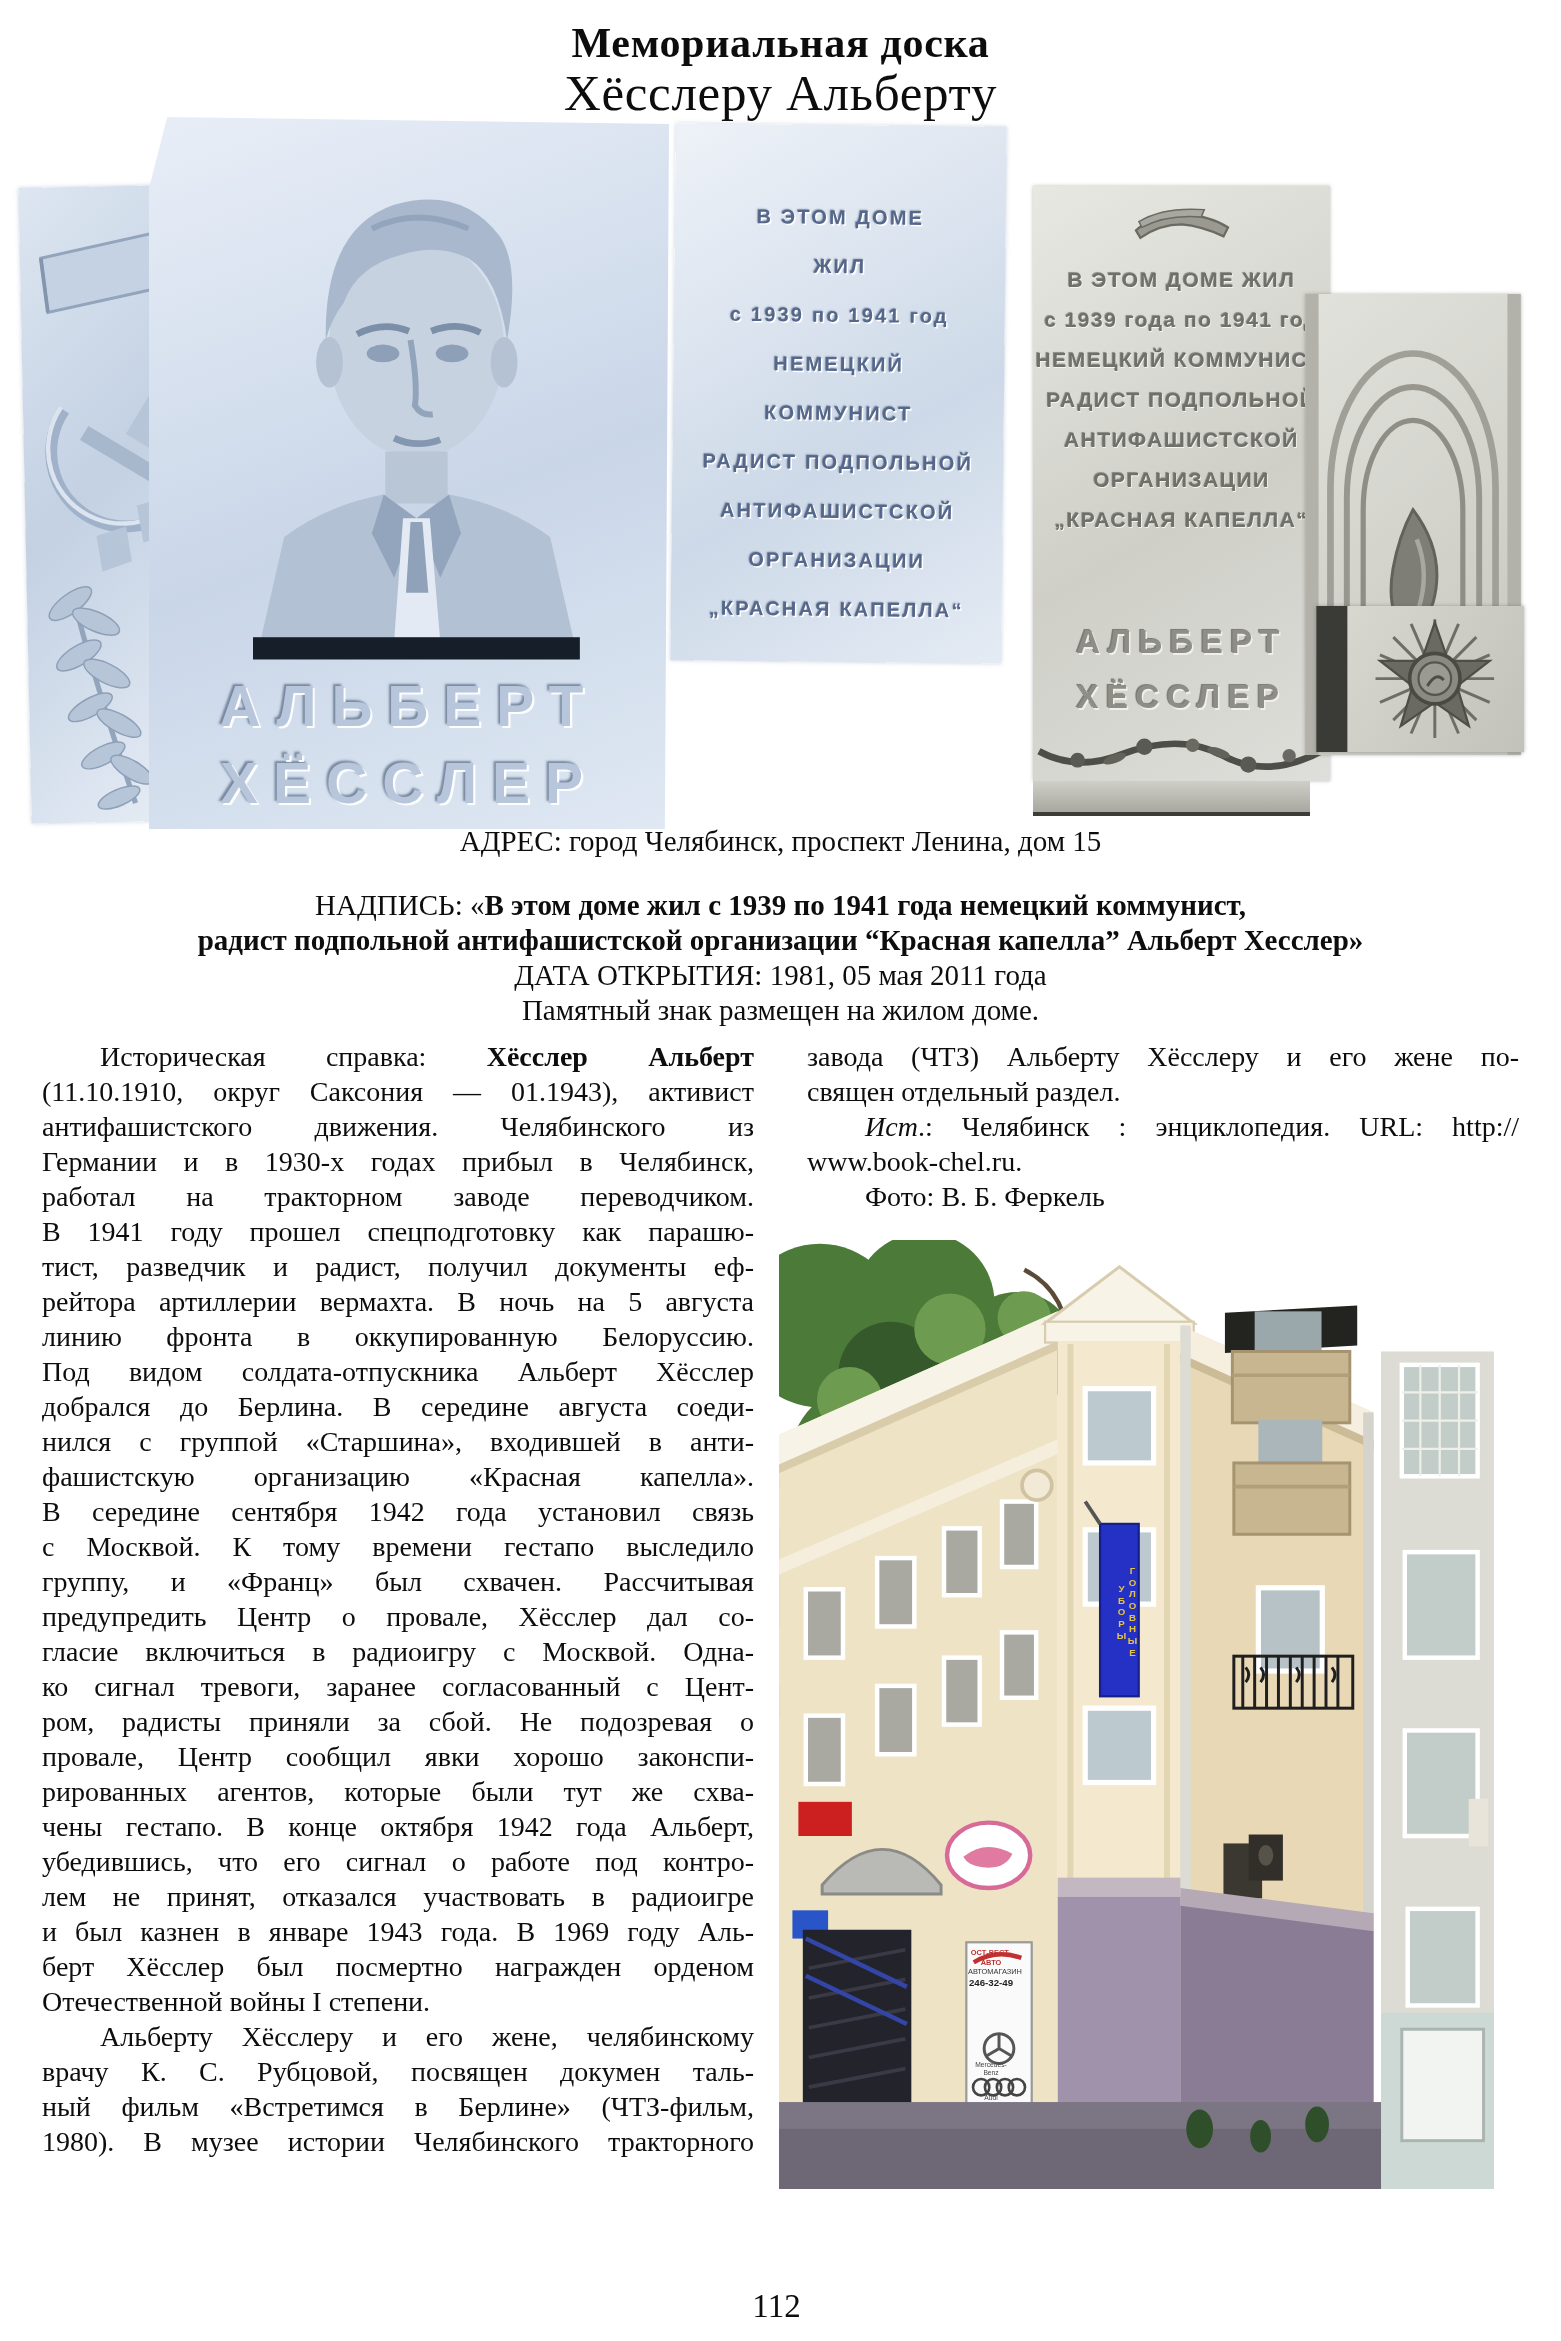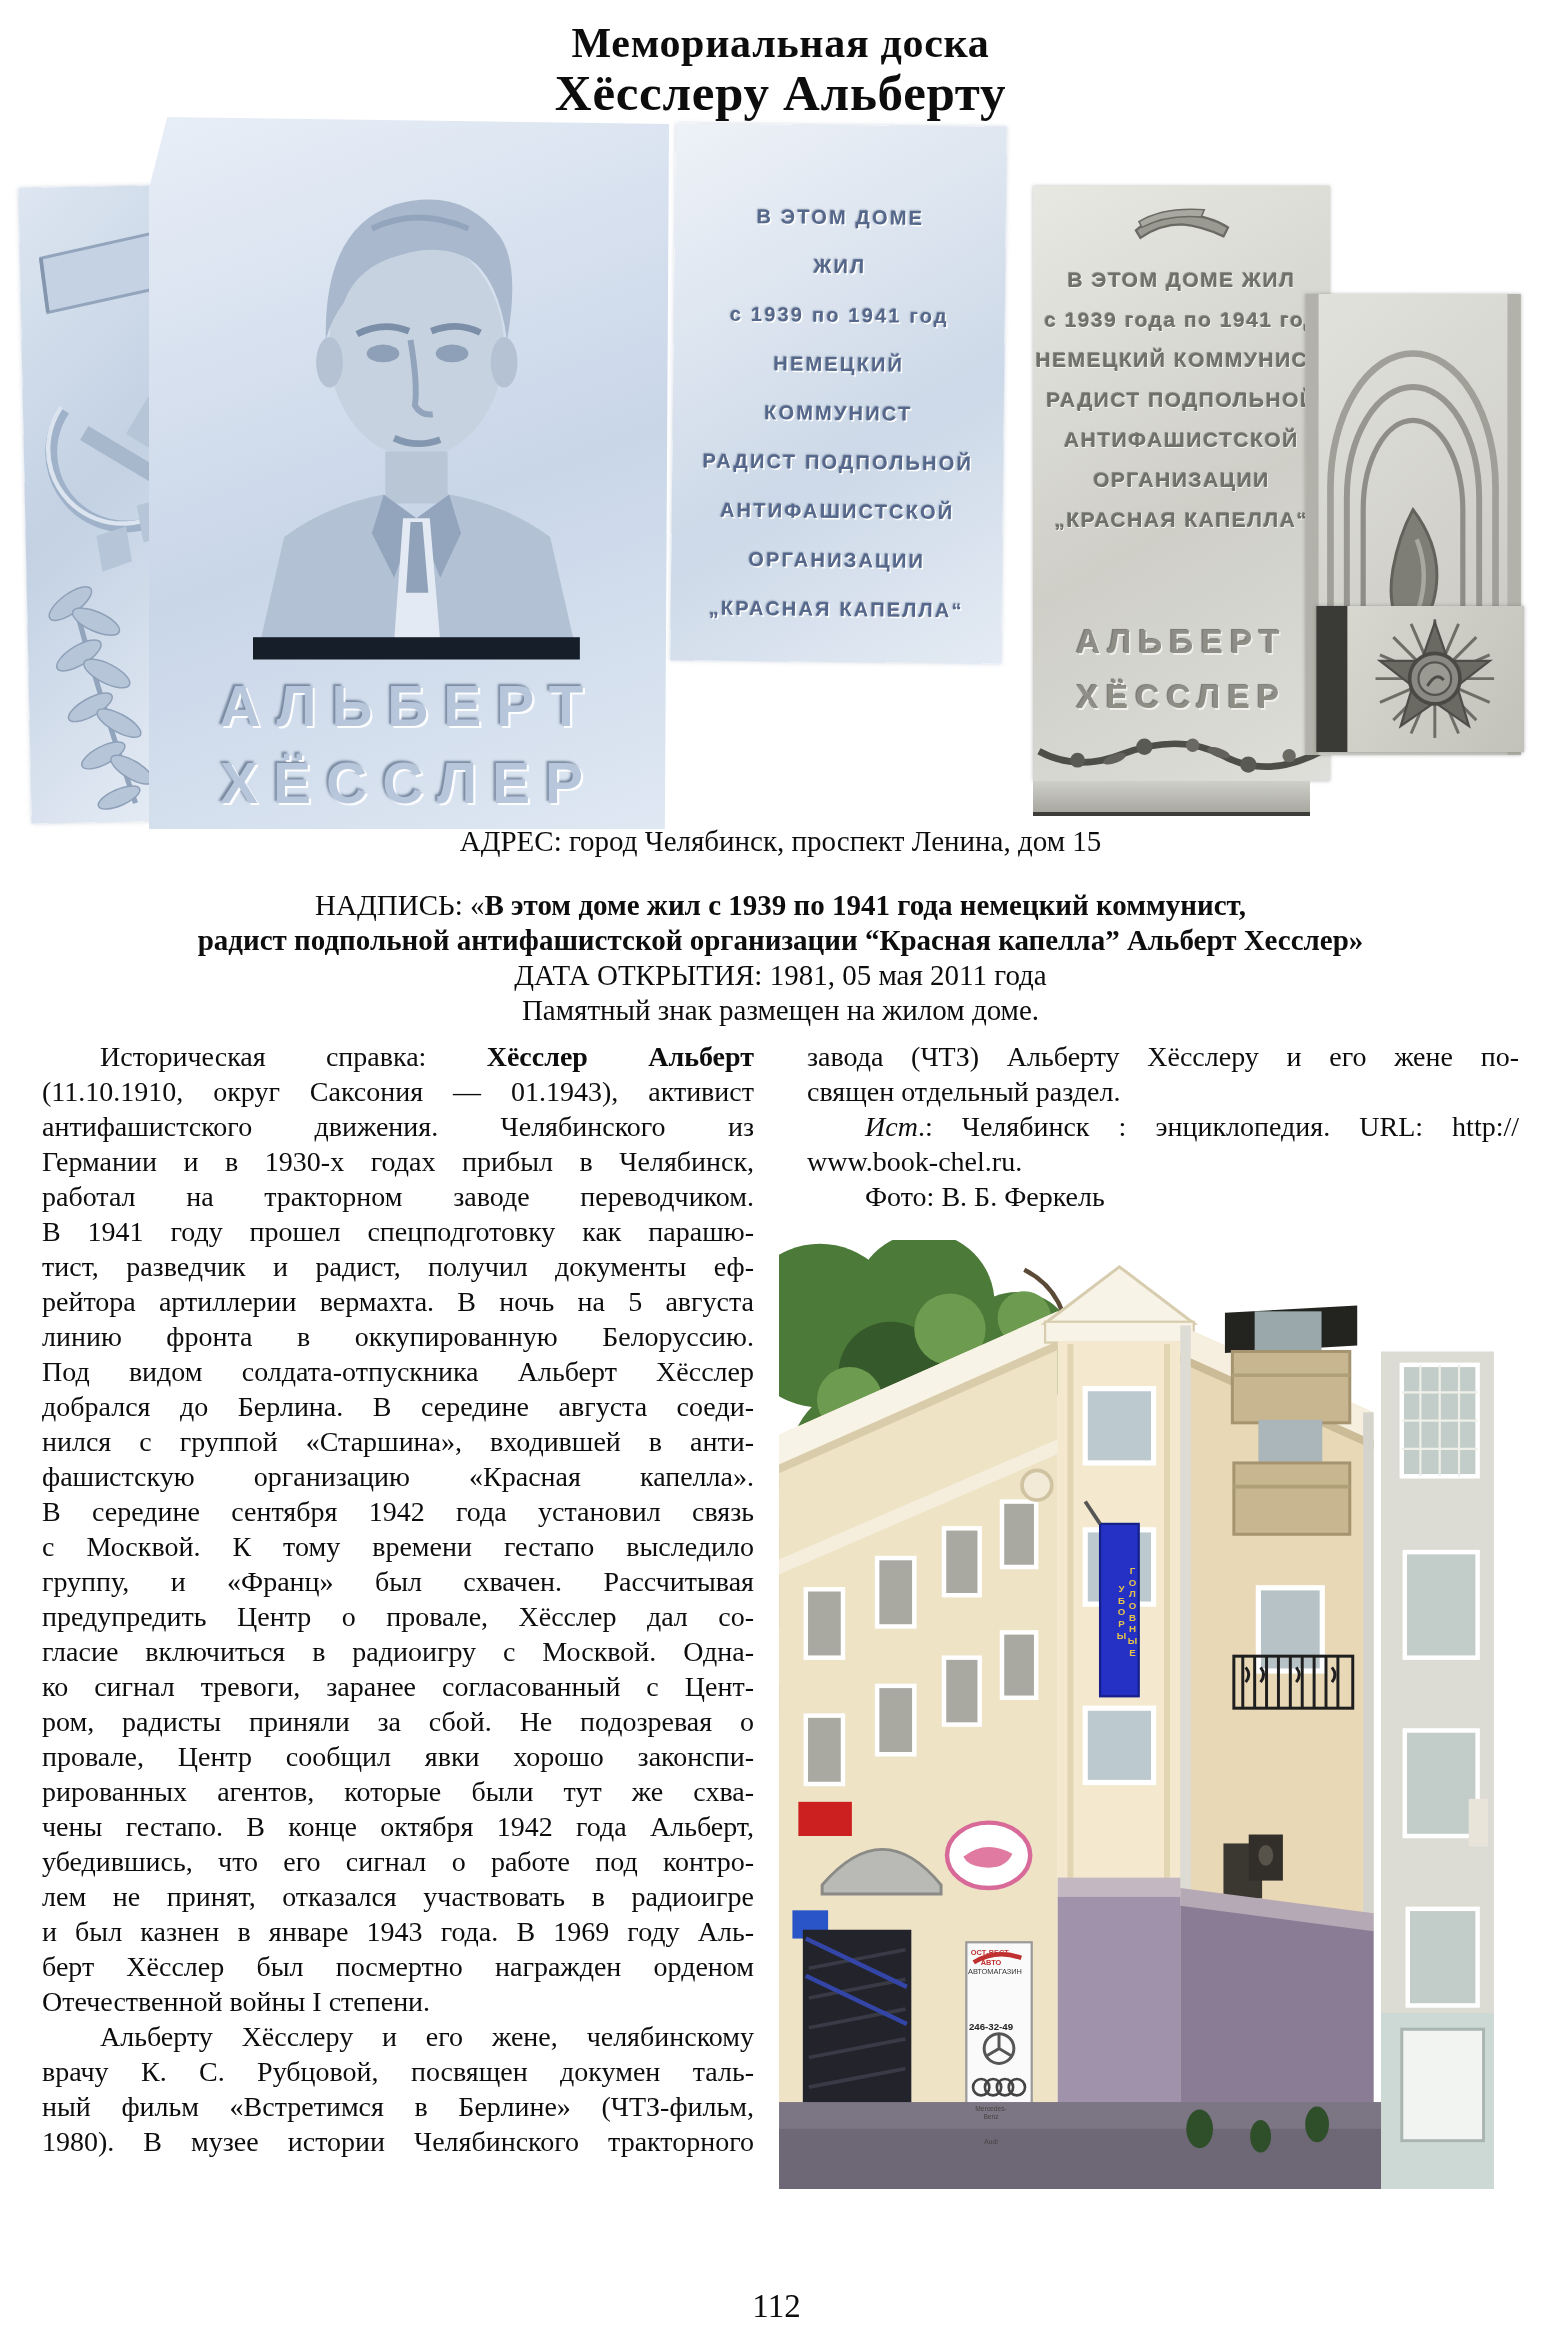--- a/index.html
+++ b/index.html
@@ -1,21 +1,21 @@
 <!DOCTYPE html>
 <html style="font-size:12px"><head>
 <meta charset="utf-8">
 <style>
   html,body{margin:0;padding:0;background:#ffffff;}
   body{width:1561px;height:2342px;position:relative;font-family:"Liberation Serif",serif;color:#0d0d0d;overflow:hidden;}
   .abs{position:absolute;}
 
   
   #pretitle{top:19.3px;left:0;width:1561px;text-align:center;font-size:42px;font-weight:bold;letter-spacing:0.7px;}
-  #main-title{top:64px;left:0;width:1561px;text-align:center;font-size:51px;font-weight:bold;letter-spacing:0.7px;}
+  #main-title{top:64px;left:0;width:1561px;text-align:center;font-size:51px;font-weight:normal;letter-spacing:0.7px;}
 
   
   .info-line{left:0;width:1561px;text-align:center;font-size:29px;line-height:35px;}
   .info-bold{font-weight:bold;}
 
   
   .col{top:1039px;width:712px;font-size:28px;line-height:35px;text-align:justify;}
   #col1{left:42px;}
   #col2{left:807px;}
   .ln{height:35px;overflow:hidden;text-align:justify;text-align-last:justify;}
@@ -37,21 +37,21 @@
   .bw-name{width:100%;text-align:center;font-family:"Liberation Sans",sans-serif;font-weight:bold;font-size:33px;letter-spacing:7.4px;color:#8e8e86;text-shadow:1.5px 1.5px 0 #efefeb,-1.5px -1.5px 0.7px rgba(50,50,45,.55);white-space:nowrap;}
   #bw-arch{left:1305px;top:294px;width:216px;height:461px;background:linear-gradient(140deg,#e2e2dc,#c6c6bf);box-shadow:0 0 3.7px rgba(90,90,90,.4);}
   #bw-star{left:1316px;top:606px;width:208px;height:146px;background:linear-gradient(120deg,#dad9d2,#c2c1ba);box-shadow:0 0 3.7px rgba(90,90,90,.45);}
 
   
   #building{left:779px;top:1240px;width:715px;height:949px;background:#ffffff;}
   #banner-text{left:323px;top:291px;width:36px;height:162px;writing-mode:vertical-rl;text-orientation:upright;font-family:"Liberation Sans",sans-serif;font-weight:bold;font-size:9.7px;letter-spacing:0.7px;color:#e5c34a;text-align:center;}
   #auto-sign-text{left:189px;top:708px;width:46px;text-align:center;font-family:"Liberation Sans",sans-serif;}
   .sign-red{font-size:7.4px;font-weight:bold;color:#c03030;line-height:9.7px;}
   .sign-dark{font-size:7.4px;color:#333;line-height:9.7px;}
-  .sign-phone{font-size:9.7px;font-weight:bold;color:#222;line-height:12.6px;margin-top:44px;}
+  .sign-phone{font-size:9.7px;font-weight:bold;color:#222;line-height:12.6px;}
   .sign-brand{font-size:6.7px;color:#444;line-height:8.2px;}
 
   
   #page-num{top:2288px;left:0;width:1553px;text-align:center;font-size:33px;}
 </style>
 </head>
 <body>
 
 <div class="abs" id="pretitle">Мемориальная доска</div>
 <div class="abs" id="main-title">Хёсслеру Альберту</div>

